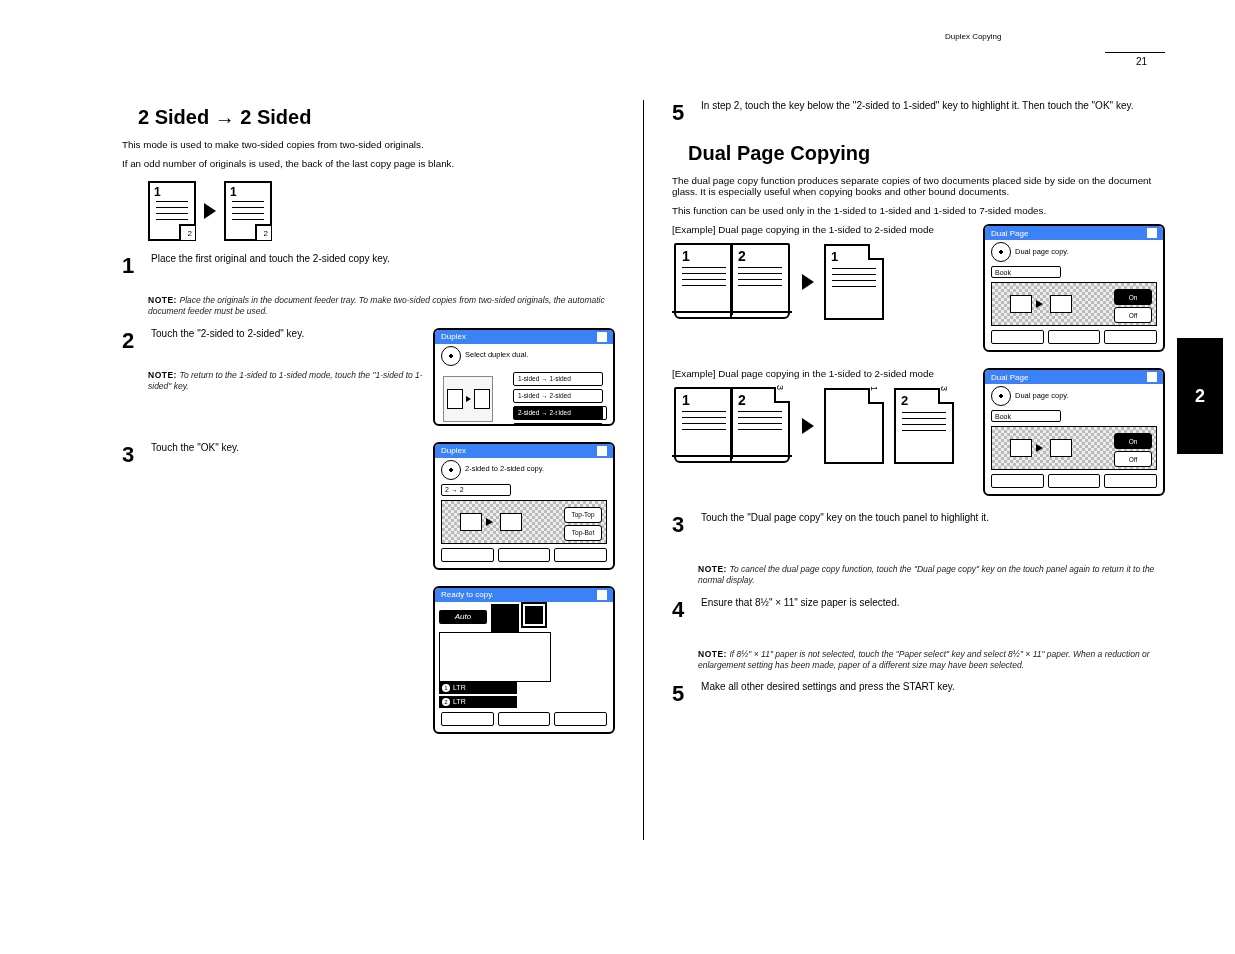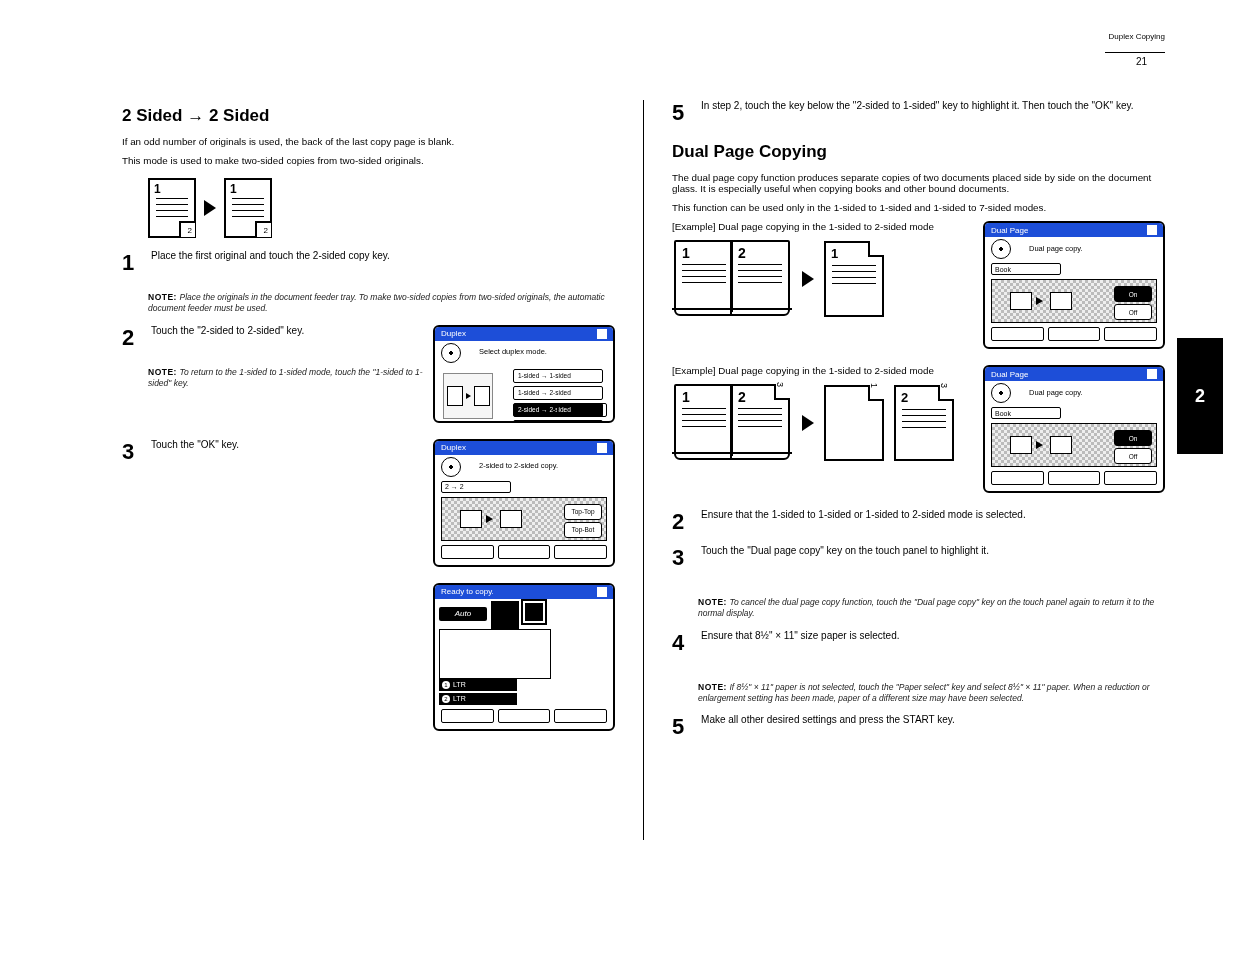--- a/index.html
+++ b/index.html
@@ -23,21 +23,20 @@
     top: 52px;
     right: 70px;
     width: 60px;
     border-top: 1px solid #000;
   }
   .header-caption {
     position: absolute;
     top: 32px;
     right: 70px;
     font-size: 8px;
-    text-align: right;
     width: 220px;
   }
   .header-page {
     position: absolute;
     top: 56px;
     right: 88px;
     font-size: 10px;
     font-weight: 400;
   }
   .side-tab {
@@ -69,21 +68,21 @@
   .col-sep {
     width: 1px;
     background: #000;
     height: 740px;
   }
   .step-row { margin-bottom: 10px; }
   .step-num { font-size: 22px; font-weight: 700; display: inline-block; width: 26px; vertical-align: top;}
   .step-text { display: inline-block; width: 260px; font-size: 10px; line-height: 1.25; vertical-align: top;}
   .note-row { margin: 16px 0 10px 26px; font-size: 9px; line-height: 1.25; }
   .note-row .tag { font-size: 8.5px; font-weight: 700; letter-spacing: 0.5px;}
-  .heading { font-size: 17px; font-weight: bold; margin: 6px 0 10px 0; }
+  .heading { font-size: 20px; font-weight: bold; margin: 6px 0 10px 16px; }
   .subtext { font-size: 9.8px; margin-bottom: 8px; color:#000;}
   .emm { font-style: italic; font-size: 8.5px; color:#222;}
 
   
   .illus-duplex {
     display: flex; align-items: center; gap: 8px; margin: 4px 0 12px 26px;
   }
   .mini-page {
     width: 44px; height: 56px; border: 2px solid #000; position: relative; background:#fff;
   }
@@ -136,26 +135,26 @@
     border-bottom:2px solid #000; border-left:2px solid #000;
   }
 
   
   .panel-wrap { float:right; margin: 0 0 16px 10px; }
   .panel {
     width: 178px; border:2px solid #000; border-radius:6px; background:#fff; overflow:hidden;
     box-shadow: inset 0 0 0 1px #fff;
   }
   .panel .titlebar {
-    height:14px; background:#1d4ed8; color:#fff; font-size:8px; display:flex; align-items:center; padding:0 6px;
+    height:14px; background:#3b82f6; color:#fff; font-size:8px; display:flex; align-items:center; padding:0 6px;
     justify-content: space-between;
   }
   .panel .titlebar .ic { width:10px; height:10px; background:#fff;}
   .panel .crumb {
-    height:20px; display:flex; align-items:center; padding:2px 6px; gap:18px;
+    height:20px; display:flex; align-items:center; padding:2px 6px; gap:4px;
   }
   .panel .crumb .sun {
     width:18px;height:18px;border:1.5px solid #000;border-radius:50%; position:relative; flex:0 0 auto;
     background: radial-gradient(circle at 50% 50%, #000 0 2px, transparent 2px);
   }
   .panel .crumb .sun::before, .panel .crumb .sun::after{
     content:""; position:absolute; inset:-4px; border:0;
   }
   .panel .crumb .lbl { font-size:7.5px; line-height:1.1;}
   .panel .subbar {
@@ -241,22 +240,22 @@
 
   <div class="header-caption">Duplex Copying</div>
   <div class="header-rule"></div>
   <div class="header-page">21</div>
   <div class="side-tab">2</div>
 
   <div class="cols">
 
     <div class="col">
       <div class="heading">2 Sided → 2 Sided</div>
+      <div class="subtext">This mode is used to make two-sided copies from two-sided originals.</div>
       <div class="subtext">If an odd number of originals is used, the back of the last copy page is blank.</div>
-      <div class="subtext">This mode is used to make two-sided copies from two-sided originals.</div>
 
       <div class="illus-duplex">
         <div class="mini-page">
           <span class="num">1</span>
           <span class="lines"></span>
           <span class="dog"></span>
           <span class="corner-num">2</span>
         </div>
         <div class="arrow-r"></div>
         <div class="mini-page">
@@ -280,21 +279,21 @@
 
       <div class="right-tabfix">
         <div class="panel-wrap">
           <div class="panel">
             <div class="titlebar">
                 <span>Duplex</span>
                 <span class="ic"></span>
               </div>
             <div class="crumb">
                 <span class="sun"></span>
-                <span class="lbl">Select duplex mode.</span>
+                <span class="lbl">Select duplex dual.</span>
               </div>
             <div class="body">
               <div class="opt-graphic">
                 <div class="pg"></div>
                   <div class="ar"></div>
                   <div class="pg"></div>
               </div>
               <div class="opt-list">
                 <div class="opt">1-sided → 1-sided</div>
                 <div class="opt">1-sided → 2-sided</div>
@@ -521,24 +520,20 @@
                 <span></span>
                 <span></span>
                 <span></span>
               </div>
           </div>
         </div>
       </div>
       <div class="after-float"></div>
 
 
-      <div class="step-row">
-        <span class="step-num">2</span>
-        <span class="step-text" style="width:440px">Ensure that the 1-sided to 1-sided or 1-sided to 2-sided mode is selected.</span>
-      </div>
 
       <div class="step-row">
         <span class="step-num">3</span>
         <span class="step-text" style="width:440px">Touch the "Dual page copy" key on the touch panel to highlight it.</span>
       </div>
       <div class="note-row"><span class="tag">NOTE:</span>
         <span class="emm">To cancel the dual page copy function, touch the "Dual page copy" key on the touch panel again to return it to the normal display.</span></div>
 
       <div class="step-row">
         <span class="step-num">4</span>

